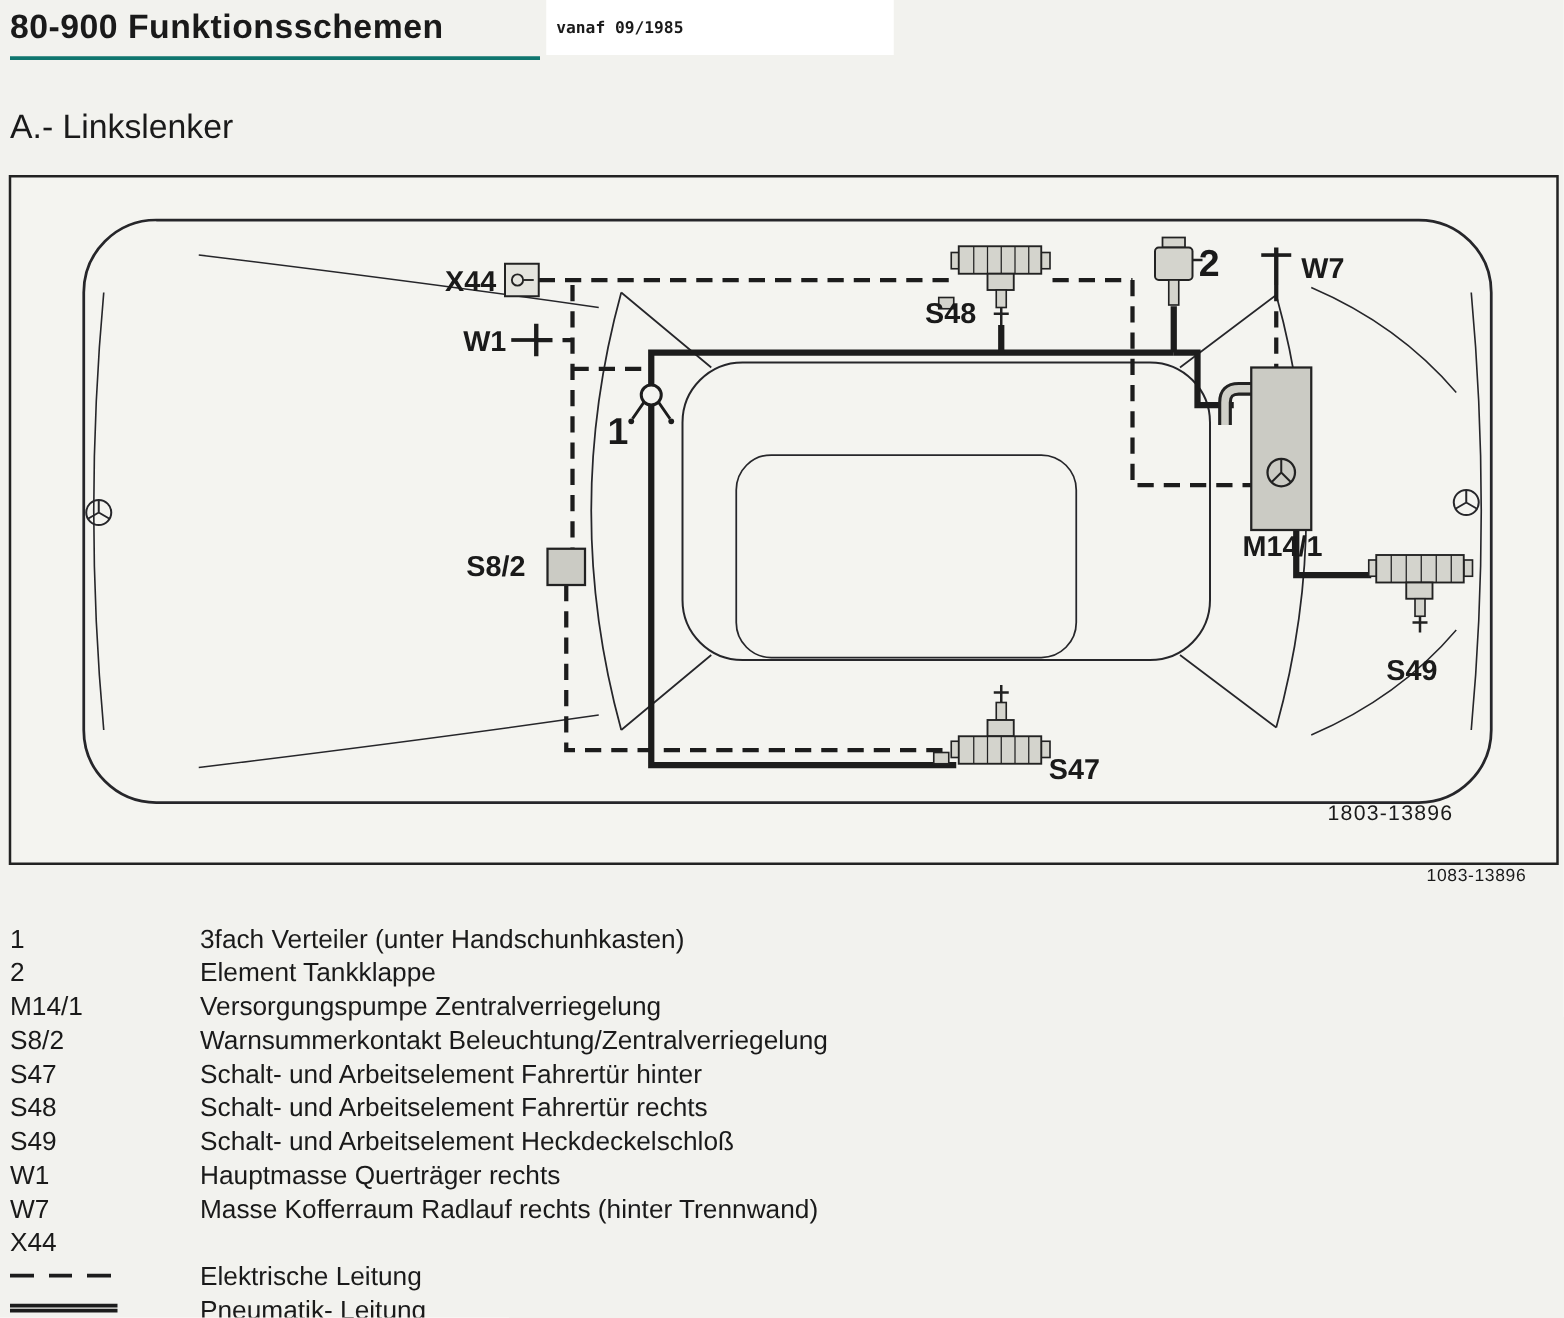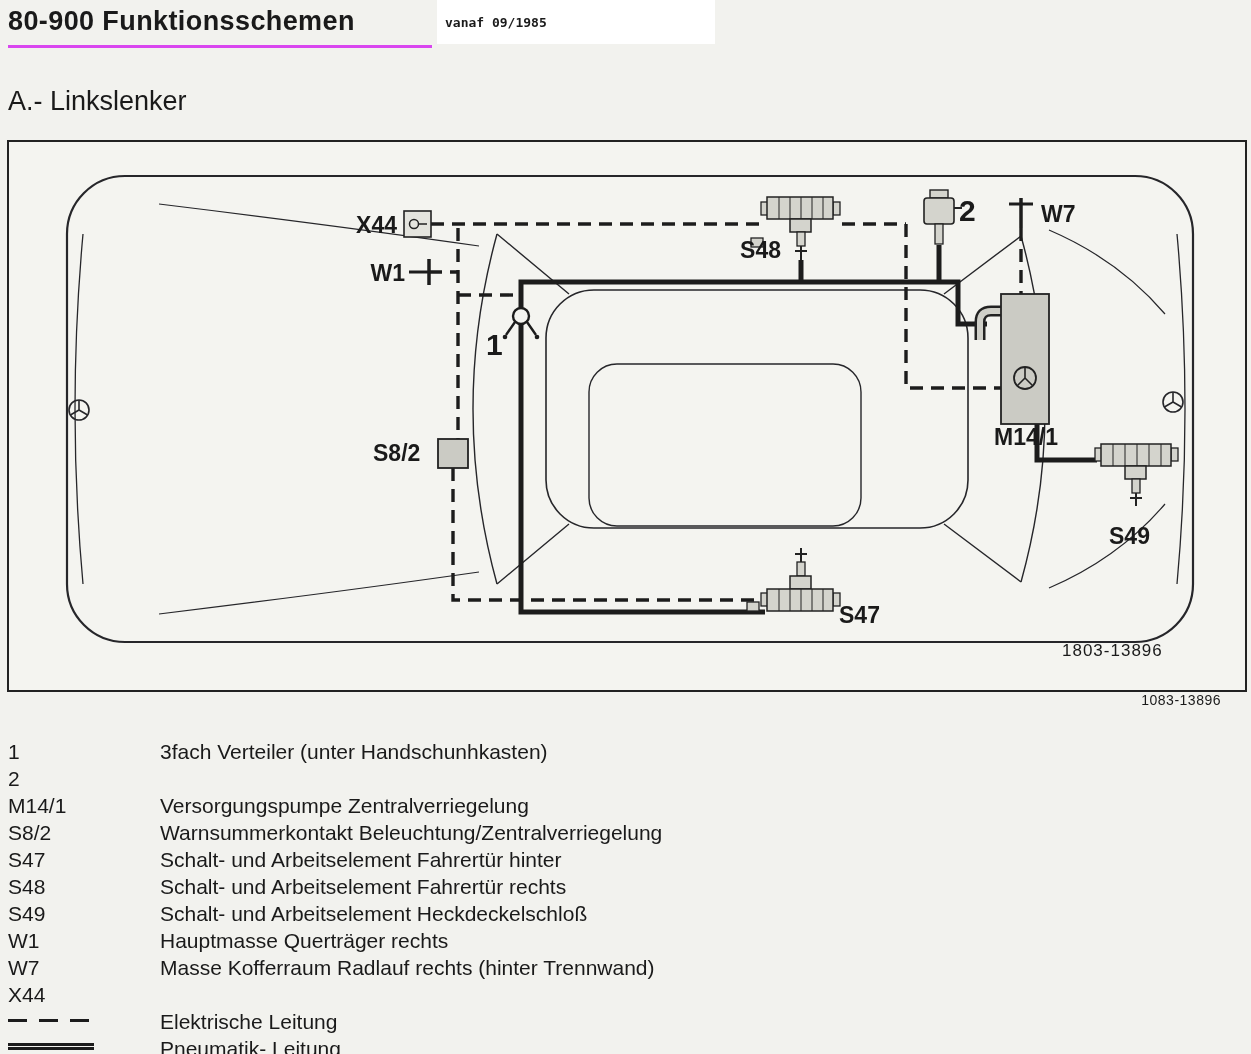--- a/index.html
+++ b/index.html
@@ -7,21 +7,21 @@
     position:relative;
     width:1251px;height:1054px;
     background:#f2f2ee;
     overflow:hidden;
     font-family:"Liberation Sans",sans-serif;
     color:#1a1a1a;
   }
   .header{position:relative;height:52px;}
   .title-block{
     position:absolute;left:8px;top:6px;width:424px;
-    border-bottom:3px solid #d946ef;padding-bottom:8px;
+    border-bottom:3px solid #0f766e;padding-bottom:8px;
   }
   .title{font-size:27px;font-weight:bold;letter-spacing:.4px;}
   .annotation{
     position:absolute;left:437px;top:0;width:278px;height:44px;
     background:#ffffff;
     font-family:"DejaVu Sans Mono",monospace;
     font-size:13px;font-weight:700;
     display:flex;align-items:center;
     padding-left:8px;box-sizing:border-box;
   }
@@ -205,20 +205,21 @@
 
   <div class="figure-number">1083-13896</div>
 
   <div class="legend">
     <div class="legend-row">
       <div class="legend-code">1</div>
       <div class="legend-desc">3fach Verteiler (unter Handschunhkasten)</div>
     </div>
     <div class="legend-row">
       <div class="legend-code">2</div>
+      <div class="legend-desc">Element Tankklappe</div>
     </div>
     <div class="legend-row">
       <div class="legend-code">M14/1</div>
       <div class="legend-desc">Versorgungspumpe Zentralverriegelung</div>
     </div>
     <div class="legend-row">
       <div class="legend-code">S8/2</div>
       <div class="legend-desc">Warnsummerkontakt Beleuchtung/Zentralverriegelung</div>
     </div>
     <div class="legend-row">

